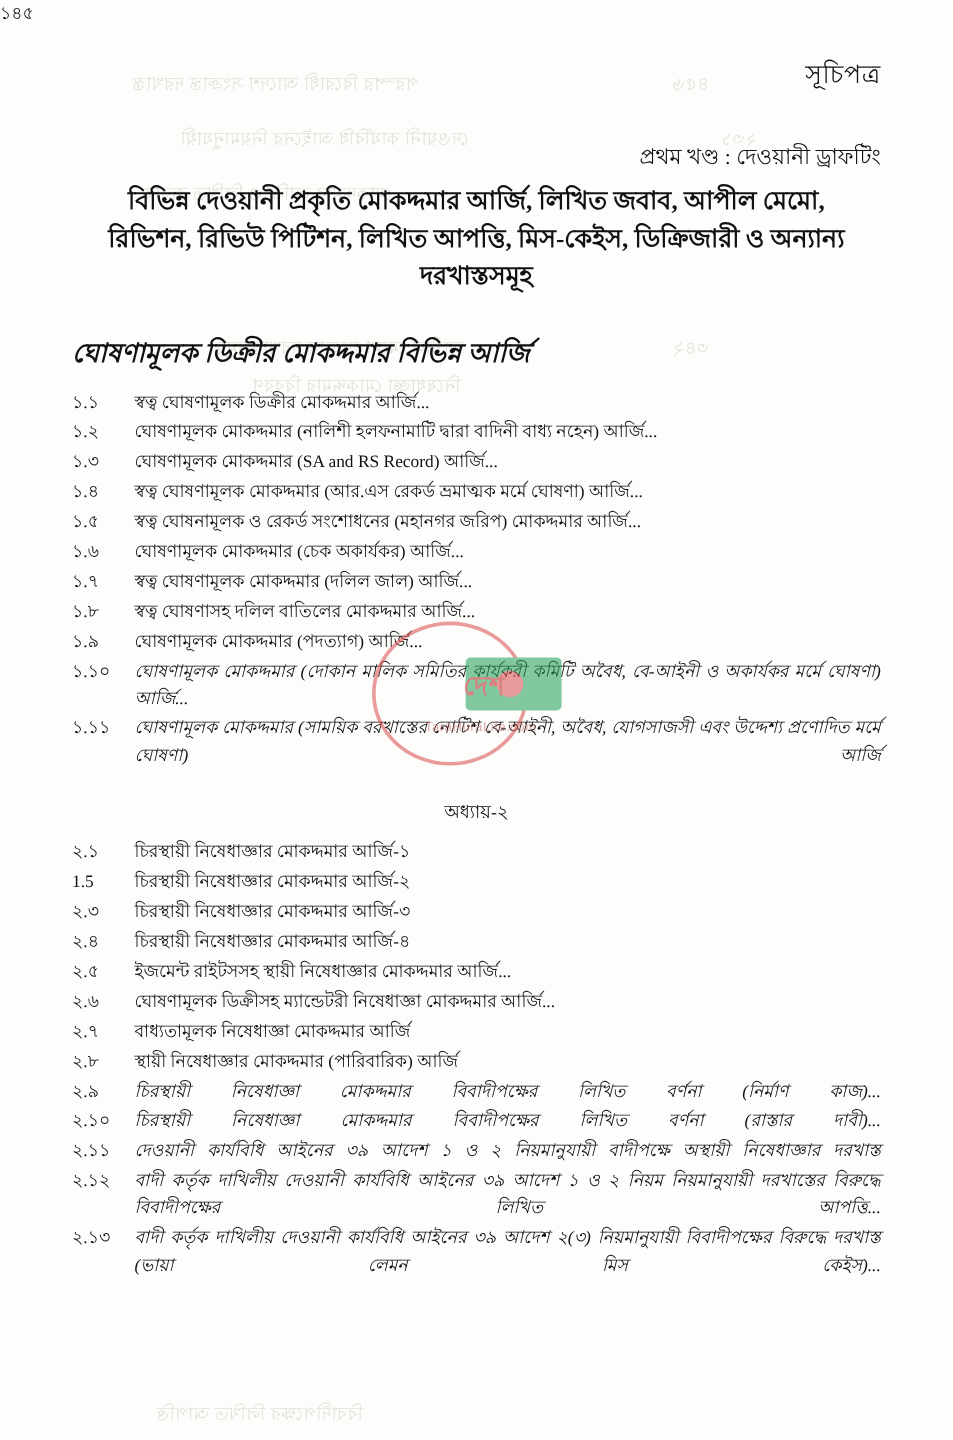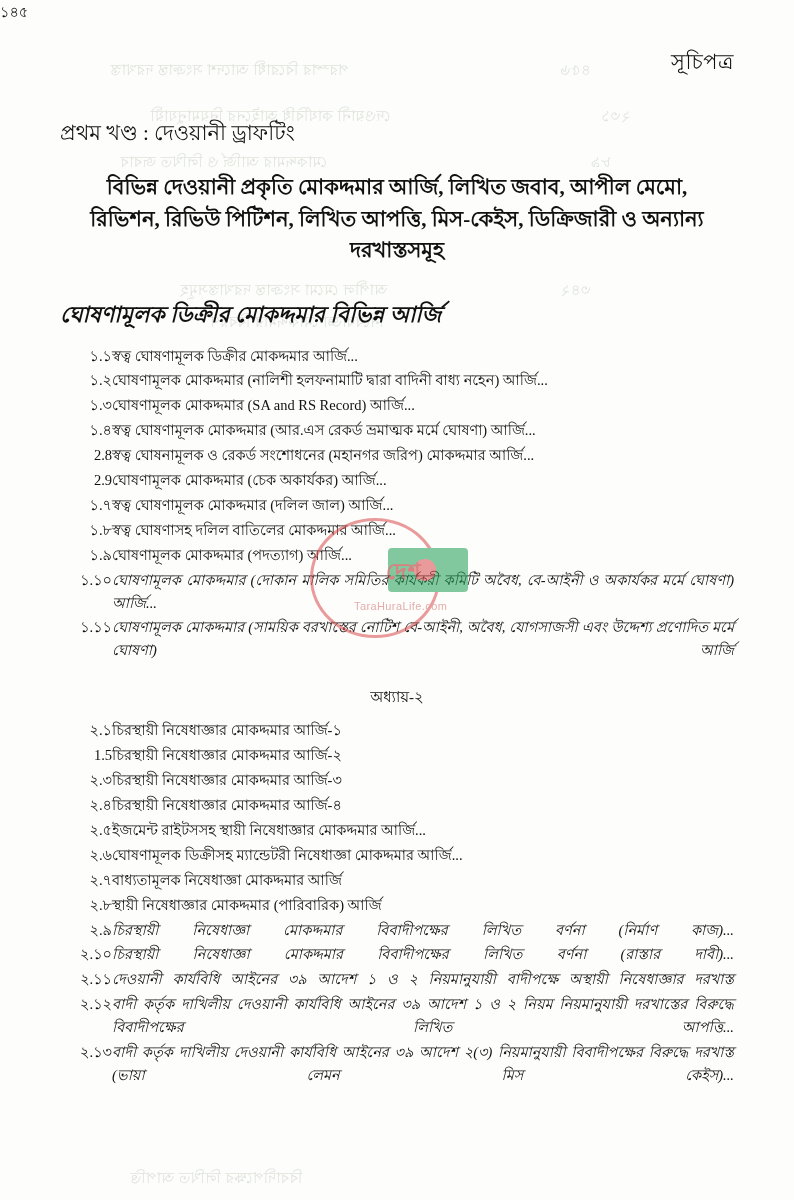--- a/index.html
+++ b/index.html
@@ -45,23 +45,23 @@
 
   .doc-title {
     text-align: right;
     font-size: 21px;
     font-weight: normal;
     margin: 0 0 36px 0;
     letter-spacing: 0.5px;
   }
 
   .volume-line {
-    text-align: left;
-    font-size: 21px;
-    margin: 0 0 20px 0;
+    text-align: right;
+    font-size: 18px;
+    margin: 0 0 4px 0;
   }
 
   .part-heading {
     text-align: center;
     font-size: 21px;
     font-weight: bold;
     line-height: 1.5;
     margin: 0 24px 30px 24px;
   }
 
@@ -87,21 +87,20 @@
   table.toc td {
     vertical-align: top;
     padding: 1px 0;
     line-height: 1.58;
   }
 
   td.num {
     width: 52px;
     white-space: nowrap;
     padding-right: 4px;
-    text-align: right;
   }
 
   td.title {
     padding-right: 10px;
   }
 
   td.title.justify {
     text-align: justify;
     text-align-last: justify;
     font-style: italic;
@@ -219,26 +218,26 @@
             <td class="num">১.৩</td>
             <td class="title">ঘোষণামূলক মোকদ্দমার (SA and RS Record) আর্জি...</td>
             <td class="page">৪০</td>
           </tr>
           <tr>
             <td class="num">১.৪</td>
             <td class="title">স্বত্ব ঘোষণামূলক মোকদ্দমার (আর.এস রেকর্ড ভ্রমাত্মক মর্মে ঘোষণা) আর্জি...</td>
             <td class="page">৪৬</td>
           </tr>
           <tr>
-            <td class="num">2.8</td>
+            <td class="num">১.৫</td>
             <td class="title">স্বত্ব ঘোষনামূলক ও রেকর্ড সংশোধনের (মহানগর জরিপ) মোকদ্দমার আর্জি...</td>
             <td class="page">৫০</td>
           </tr>
           <tr>
-            <td class="num">2.9</td>
+            <td class="num">১.৬</td>
             <td class="title">ঘোষণামূলক মোকদ্দমার (চেক অকার্যকর) আর্জি...</td>
             <td class="page">৫৩</td>
           </tr>
           <tr>
             <td class="num">১.৭</td>
             <td class="title">স্বত্ব ঘোষণামূলক মোকদ্দমার (দলিল জাল) আর্জি...</td>
             <td class="page">৫৭</td>
           </tr>
           <tr>
             <td class="num">১.৮</td>

